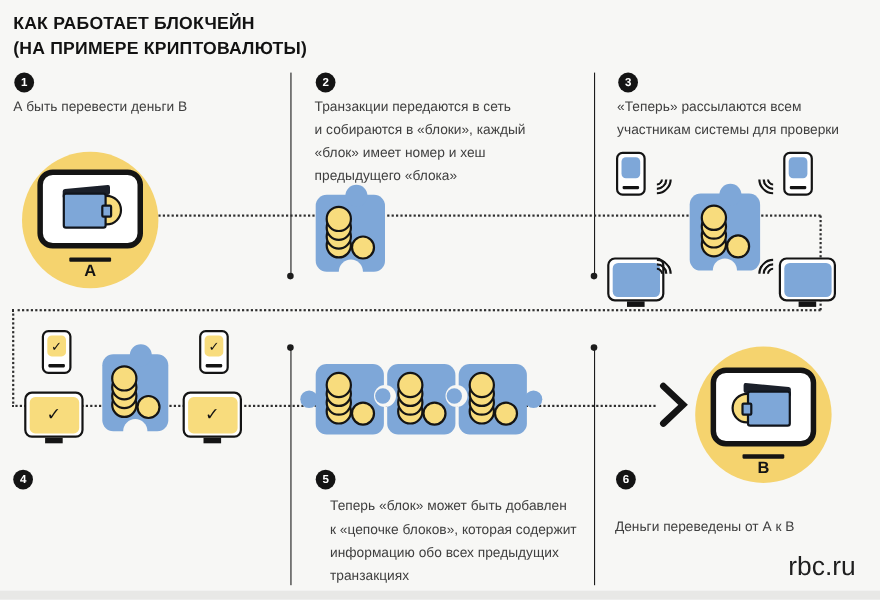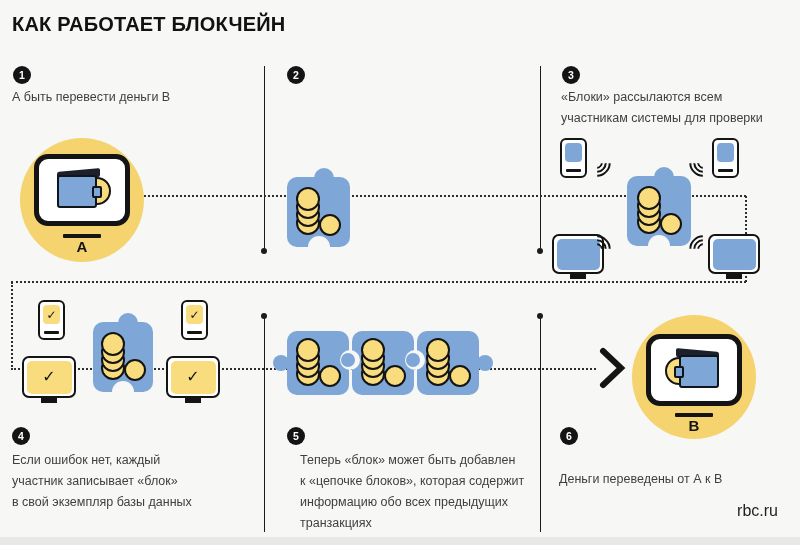--- a/index.html
+++ b/index.html
@@ -4,21 +4,21 @@
 <style>
   :root{
     --bg:#f7f7f5; --blue:#7ea7d8; --yellow:#f5d36e; --coin:#f8dc7d;
     --ink:#141414; --text:#3f3f3f;
   }
   *{margin:0;padding:0;box-sizing:border-box}
   body{background:#ddd}
   .canvas{position:relative;width:800px;height:545px;background:var(--bg);
     font-family:"Liberation Sans","DejaVu Sans",sans-serif;overflow:hidden}
   .abs{position:absolute}
-  .title{font-size:20px;font-weight:700;color:#121212;line-height:1.45;letter-spacing:.2px}
+  .title{font-size:16px;font-weight:700;color:#121212;line-height:1.45;letter-spacing:.2px}
   .badge{width:18px;height:18px;border-radius:50%;background:var(--ink);color:#fff;
     font-size:10.5px;font-weight:700;display:flex;align-items:center;justify-content:center}
   .step-text{font-size:12.5px;line-height:21px;color:var(--text);white-space:pre-line}
   .vline{width:0;border-left:1.5px solid #1c1c1c}
   .enddot{width:6px;height:6px;border-radius:50%;background:#1c1c1c}
   .dot-h{height:0;border-top:2px dotted #2e2e2e}
   .dot-v{width:0;border-left:2px dotted #2e2e2e}
   
   .puzzle{position:absolute;background:var(--blue);border-radius:10px}
   .puzzle .knob{position:absolute;top:-9px;left:58%;margin-left:-10px;width:20px;height:20px;
@@ -69,30 +69,31 @@
   .wifi{position:absolute;width:28px;height:28px}
   .wifi i{position:absolute;left:50%;transform:translateX(-50%);border:2.5px solid transparent;
     border-top-color:var(--ink);border-radius:50%}
   .wifi i:nth-child(1){width:11px;height:11px;top:21px}
   .wifi i:nth-child(2){width:19px;height:19px;top:17px}
   .wifi i:nth-child(3){width:27px;height:27px;top:13px}
   
   .j-notch{position:absolute;width:20px;height:20px;border-radius:50%;background:var(--bg)}
   .j-tab{position:absolute;width:14px;height:14px;border-radius:50%;background:var(--blue)}
   .o-tab{position:absolute;width:16px;height:16px;border-radius:50%;background:var(--blue)}
-  .brand{font-size:16px;color:#1f1f1f}
+  .brand{font-size:24px;color:#1f1f1f}
   .footer-bar{position:absolute;left:0;bottom:0;width:800px;height:8px;background:#e8e8e6}
 </style>
 </head>
 <body>
 
 <div class="canvas">
 
   <div class="abs title" style="left:12px;top:10px">
     <div>КАК РАБОТАЕТ БЛОКЧЕЙН</div>
+    <div>(НА ПРИМЕРЕ КРИПТОВАЛЮТЫ)</div>
   </div>
 
   <div class="abs vline" style="left:264px;top:66px;height:183px"></div>
   <div class="abs enddot" style="left:261px;top:248px"></div>
   <div class="abs vline" style="left:540px;top:66px;height:183px"></div>
   <div class="abs enddot" style="left:537px;top:248px"></div>
   <div class="abs enddot" style="left:261px;top:313px"></div>
   <div class="abs vline" style="left:264px;top:318px;height:214px"></div>
   <div class="abs enddot" style="left:537px;top:313px"></div>
   <div class="abs vline" style="left:540px;top:318px;height:214px"></div>
@@ -100,29 +101,30 @@
   <div class="abs dot-h" style="left:144px;top:195px;width:602px"></div>
   <div class="abs dot-v" style="left:745px;top:196px;height:86px"></div>
   <div class="abs dot-h" style="left:11px;top:281px;width:735px"></div>
   <div class="abs dot-v" style="left:11px;top:282px;height:88px"></div>
   <div class="abs dot-h" style="left:11px;top:368px;width:585px"></div>
 
   <div class="abs badge" style="left:13px;top:66px">1</div>
   <div class="abs step-text" style="left:12px;top:87px;width:245px">А быть перевести деньги В</div>
 
   <div class="abs badge" style="left:287px;top:66px">2</div>
+  <div class="abs step-text" style="left:286px;top:87px;width:250px">Транзакции передаются в сеть
+и собираются в «блоки», каждый
+«блок» имеет номер и хеш
+предыдущего «блока»</div>
 
   <div class="abs badge" style="left:562px;top:66px">3</div>
-  <div class="abs step-text" style="left:561px;top:87px;width:235px">«Блоки» рассылаются всем
+  <div class="abs step-text" style="left:561px;top:87px;width:235px">«Теперь» рассылаются всем
 участникам системы для проверки</div>
 
   <div class="abs badge" style="left:12px;top:427px">4</div>
-  <div class="abs step-text" style="left:12px;top:450px;width:240px">Если ошибок нет, каждый
-участник записывает «блок»
-в свой экземпляр базы данных</div>
 
   <div class="abs badge" style="left:287px;top:427px">5</div>
   <div class="abs step-text" style="left:300px;top:450px;width:255px">Теперь «блок» может быть добавлен
 к «цепочке блоков», которая содержит
 информацию обо всех предыдущих
 транзакциях</div>
 
   <div class="abs badge" style="left:560px;top:427px">6</div>
   <div class="abs step-text" style="left:559px;top:469px;width:235px">Деньги переведены от А к В</div>
 

